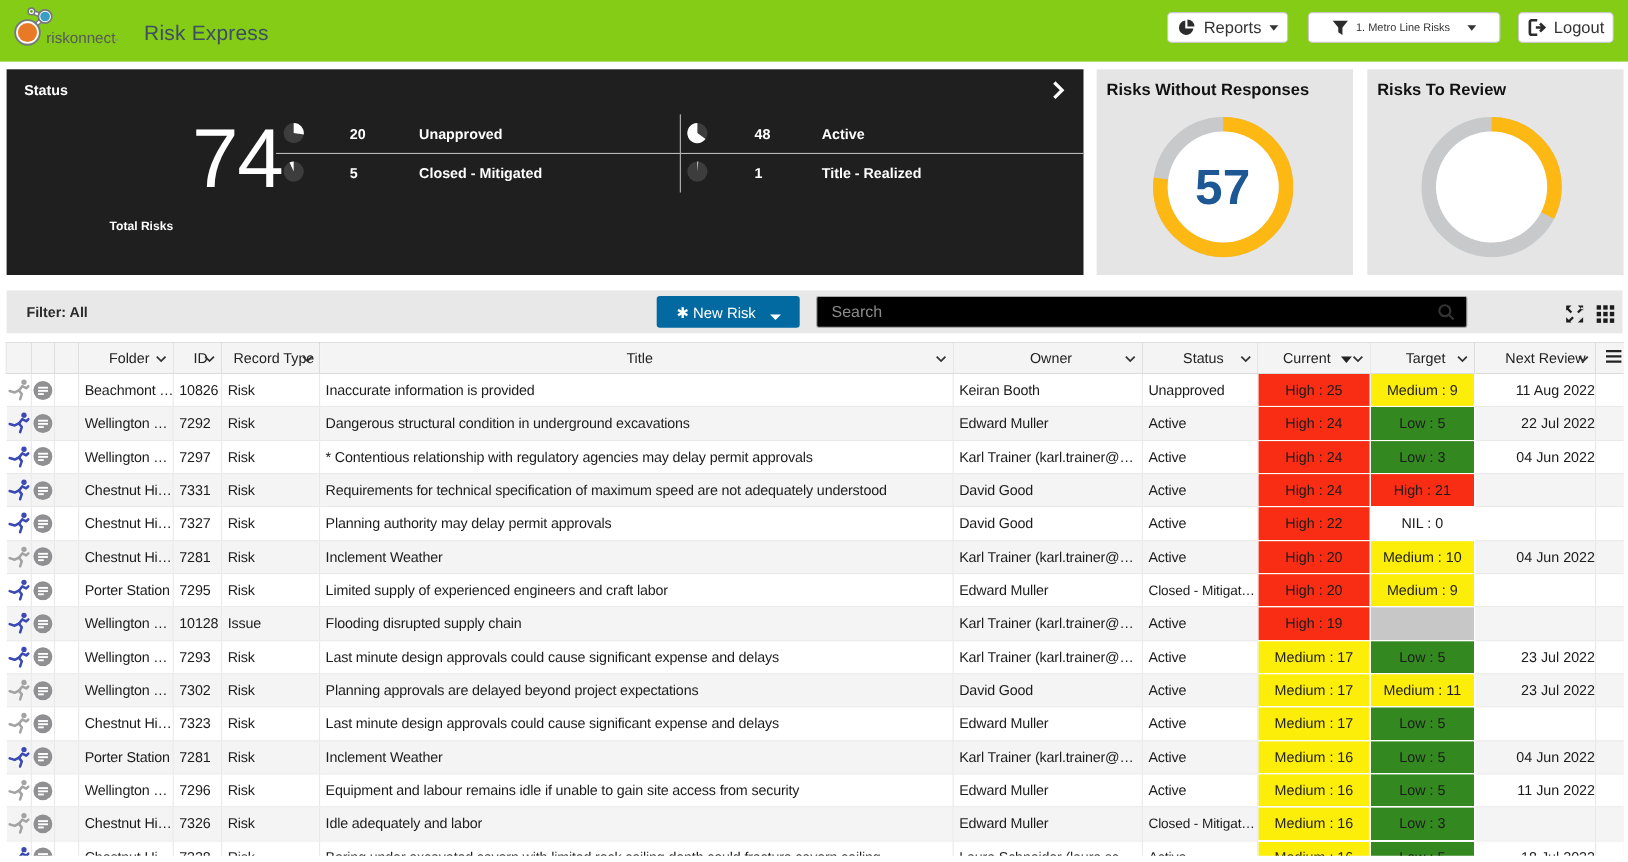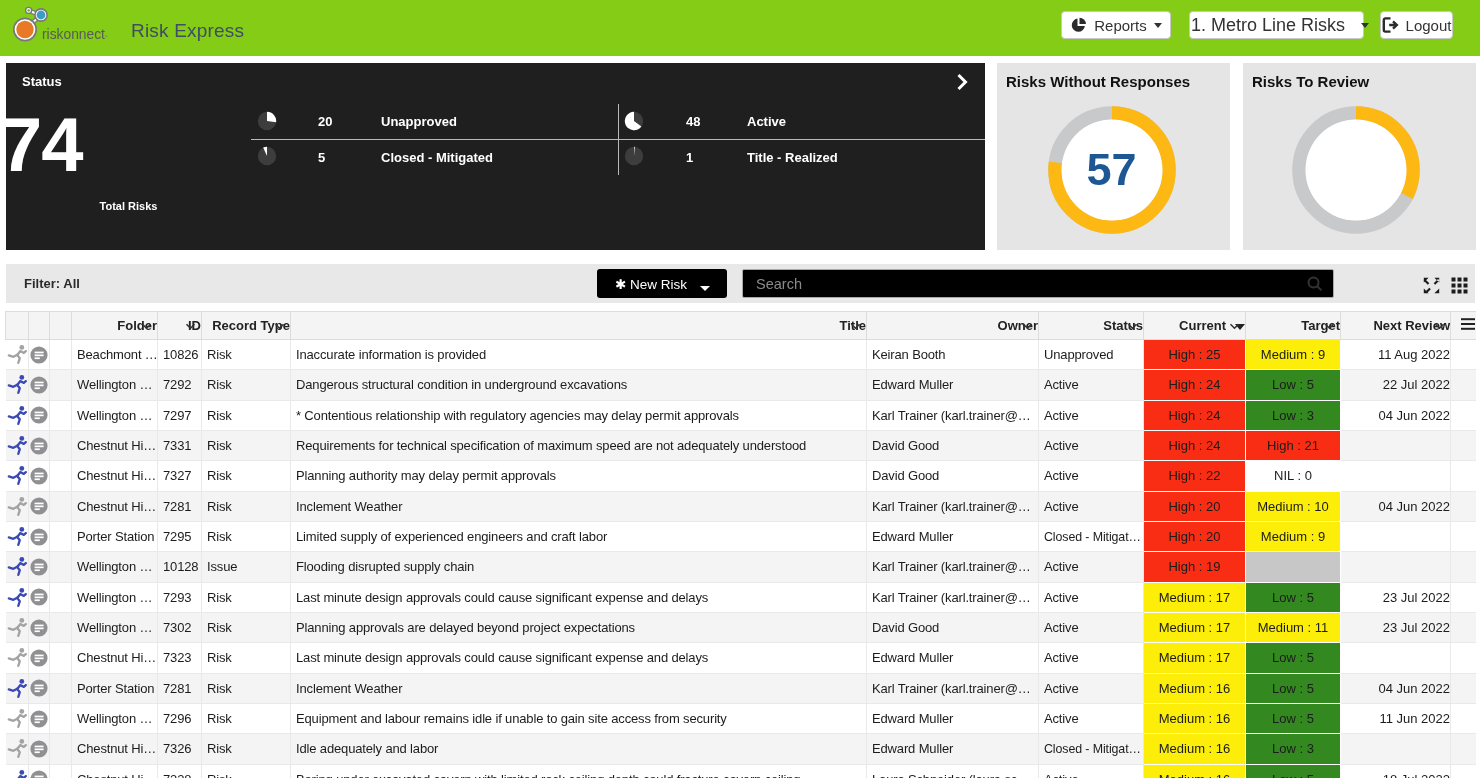--- a/index.html
+++ b/index.html
@@ -7,52 +7,52 @@
 
 #topbar{position:absolute;left:0;top:0;width:1480px;height:56px;background:#84cc16}
 #rexp{position:absolute;left:131px;top:20px;font-size:19px;color:#3e4e63;letter-spacing:.2px}
 .tbtn{position:absolute;top:11px;height:28px;border:1px solid #c8c8c8;border-radius:4px;
 background:#fff;color:#333;font-size:15px;display:flex;align-items:center;justify-content:center;gap:7px;white-space:nowrap}
 .caret{width:0;height:0;border-left:4.5px solid transparent;border-right:4.5px solid transparent;
 border-top:5px solid #333;display:inline-block}
 
 #status{position:absolute;left:6px;top:63px;width:979px;height:187px;background:#1f1f1f;color:#fff}
 #status h3{position:absolute;left:16px;top:11px;font-size:13px}
-#big74{position:absolute;left:-6px;top:44px;width:257px;text-align:left;
-font-size:76px;font-weight:bold;line-height:76px;letter-spacing:-1px}
+#big74{position:absolute;left:-6px;top:44px;width:257px;text-align:right;
+font-size:76px;font-weight:normal;line-height:76px;letter-spacing:-1px}
 #totrisks{position:absolute;left:-6px;top:137px;width:257px;text-align:center;font-size:11px;font-weight:bold}
 .spie{position:absolute}
 .scount{position:absolute;font-size:13px;font-weight:bold}
 .slabel{position:absolute;font-size:13px;font-weight:bold}
 #vline{position:absolute;left:612px;top:41px;width:1px;height:71px;background:#b9b9b9}
 #hline{position:absolute;left:245px;top:75.5px;width:734px;height:1px;background:#b9b9b9}
 
 .card{position:absolute;top:63px;width:233px;height:187px;background:#e5e5e5}
 .card h3{position:absolute;left:9px;top:10px;font-size:15px;color:#111}
 .donutwrap{position:absolute;top:43px;width:128px;height:128px}
 .donutnum{position:absolute;left:0;top:41px;width:128px;text-align:center;
 font-size:45px;font-weight:bold;color:#1d5794;line-height:45px}
 
 #fbar{position:absolute;left:6px;top:264px;width:1469px;height:39px;background:#e8e8e8}
 #fbar .flabel{position:absolute;left:18px;top:12px;font-size:13px;font-weight:bold;color:#2b2b2b}
-#newrisk{position:absolute;left:591px;top:5px;width:130px;height:29px;background:#000000;border-radius:3px;
+#newrisk{position:absolute;left:591px;top:5px;width:130px;height:29px;background:#0369a1;border-radius:3px;
 color:#fff;font-size:13.5px}
 #newrisk .nrlab{position:absolute;left:18px;top:7px}
 #newrisk .ncaret{position:absolute;right:17px;top:17px;border-left:5px solid transparent;
 border-right:5px solid transparent;border-top:5.5px solid #fff;width:0;height:0}
 #search{position:absolute;left:736px;top:5px;width:592px;height:29px;background:#000000;
 border:1px solid #a9a9a9;border-radius:2px}
 #search .ph{position:absolute;left:13px;top:6px;font-size:14.5px;color:#8a8a8a}
 #search svg{position:absolute;right:9px;top:5px}
 
 #gridwrap{position:absolute;left:5px;top:311px;width:1471px;height:467px;overflow:hidden}
 #grid{width:1471px;border-collapse:collapse;table-layout:fixed;
 font-size:13px;color:#1c1c1c}
-#grid th{background:#f4f4f4;border:1px solid #dcdcdc;height:28px;font-size:13px;text-align:right;
-padding:0 0 0 6px;position:relative;font-weight:bold;color:#222}
+#grid th{background:#f4f4f4;border:1px solid #dcdcdc;height:28px;font-size:13px;text-align:center;
+padding:0 0 0 6px;position:relative;font-weight:normal;color:#222}
 #grid td{height:30.33px;border-right:1px solid #e9e9e9;border-bottom:1px solid #e9e9e9;
 overflow:hidden;white-space:nowrap}
 #grid td.tx{padding-left:5px;letter-spacing:-.15px}
 #grid tbody tr:nth-child(even) td{background:#f4f4f4}
 #grid td.ic{text-align:center;vertical-align:middle}
 #grid td.ic svg{vertical-align:middle}
 #grid td.cc{text-align:center;border:1.5px solid #fff}
 #grid td.red{background:#f92d14 !important}
 #grid td.yel{background:#fcee09 !important}
 #grid td.grn{background:#33891f !important}
@@ -90,24 +90,24 @@
       <path d="M7.5 1.6 A6.6 6.6 0 1 0 14.9 9 L7.5 9 Z" fill="#2b2b2b"></path>
       <path d="M9.5 0.7 A6.6 6.6 0 0 1 15.9 7 L9.5 7 Z" fill="#2b2b2b"></path>
     </svg>
     <span>Reports</span>
       <span class="caret"></span>
   </div>
   <div class="tbtn" style="left:1189px;width:175px">
     <svg width="15" height="15" viewBox="0 0 15 15">
       <path d="M0.6 0.8 H14.4 L9.4 7 V13.8 L5.6 11.4 V7 Z" fill="#2b2b2b"></path>
     </svg>
-    <span style="font-size:18px">1. Metro Line Risks</span>
+    <span style="font-size:10px">1. Metro Line Risks</span>
       <span class="caret" style="margin-left:9px"></span>
   </div>
-  <div class="tbtn" style="left:1380px;width:73px">
+  <div class="tbtn" style="left:1380px;width:87px">
     <svg width="17" height="16" viewBox="0 0 17 16">
       <path d="M8.5 1.4 H3.4 A1.6 1.6 0 0 0 1.8 3 V13 A1.6 1.6 0 0 0 3.4 14.6 H8.5" fill="none" stroke="#2b2b2b" stroke-width="2.4"></path>
       <path d="M7.2 8 H14 M11 4.4 L14.8 8 L11 11.6" fill="none" stroke="#2b2b2b" stroke-width="2.4"></path>
     </svg>
     <span>Logout</span>
   </div>
 </div>
 
 <div id="status">
   <h3>Status</h3>

